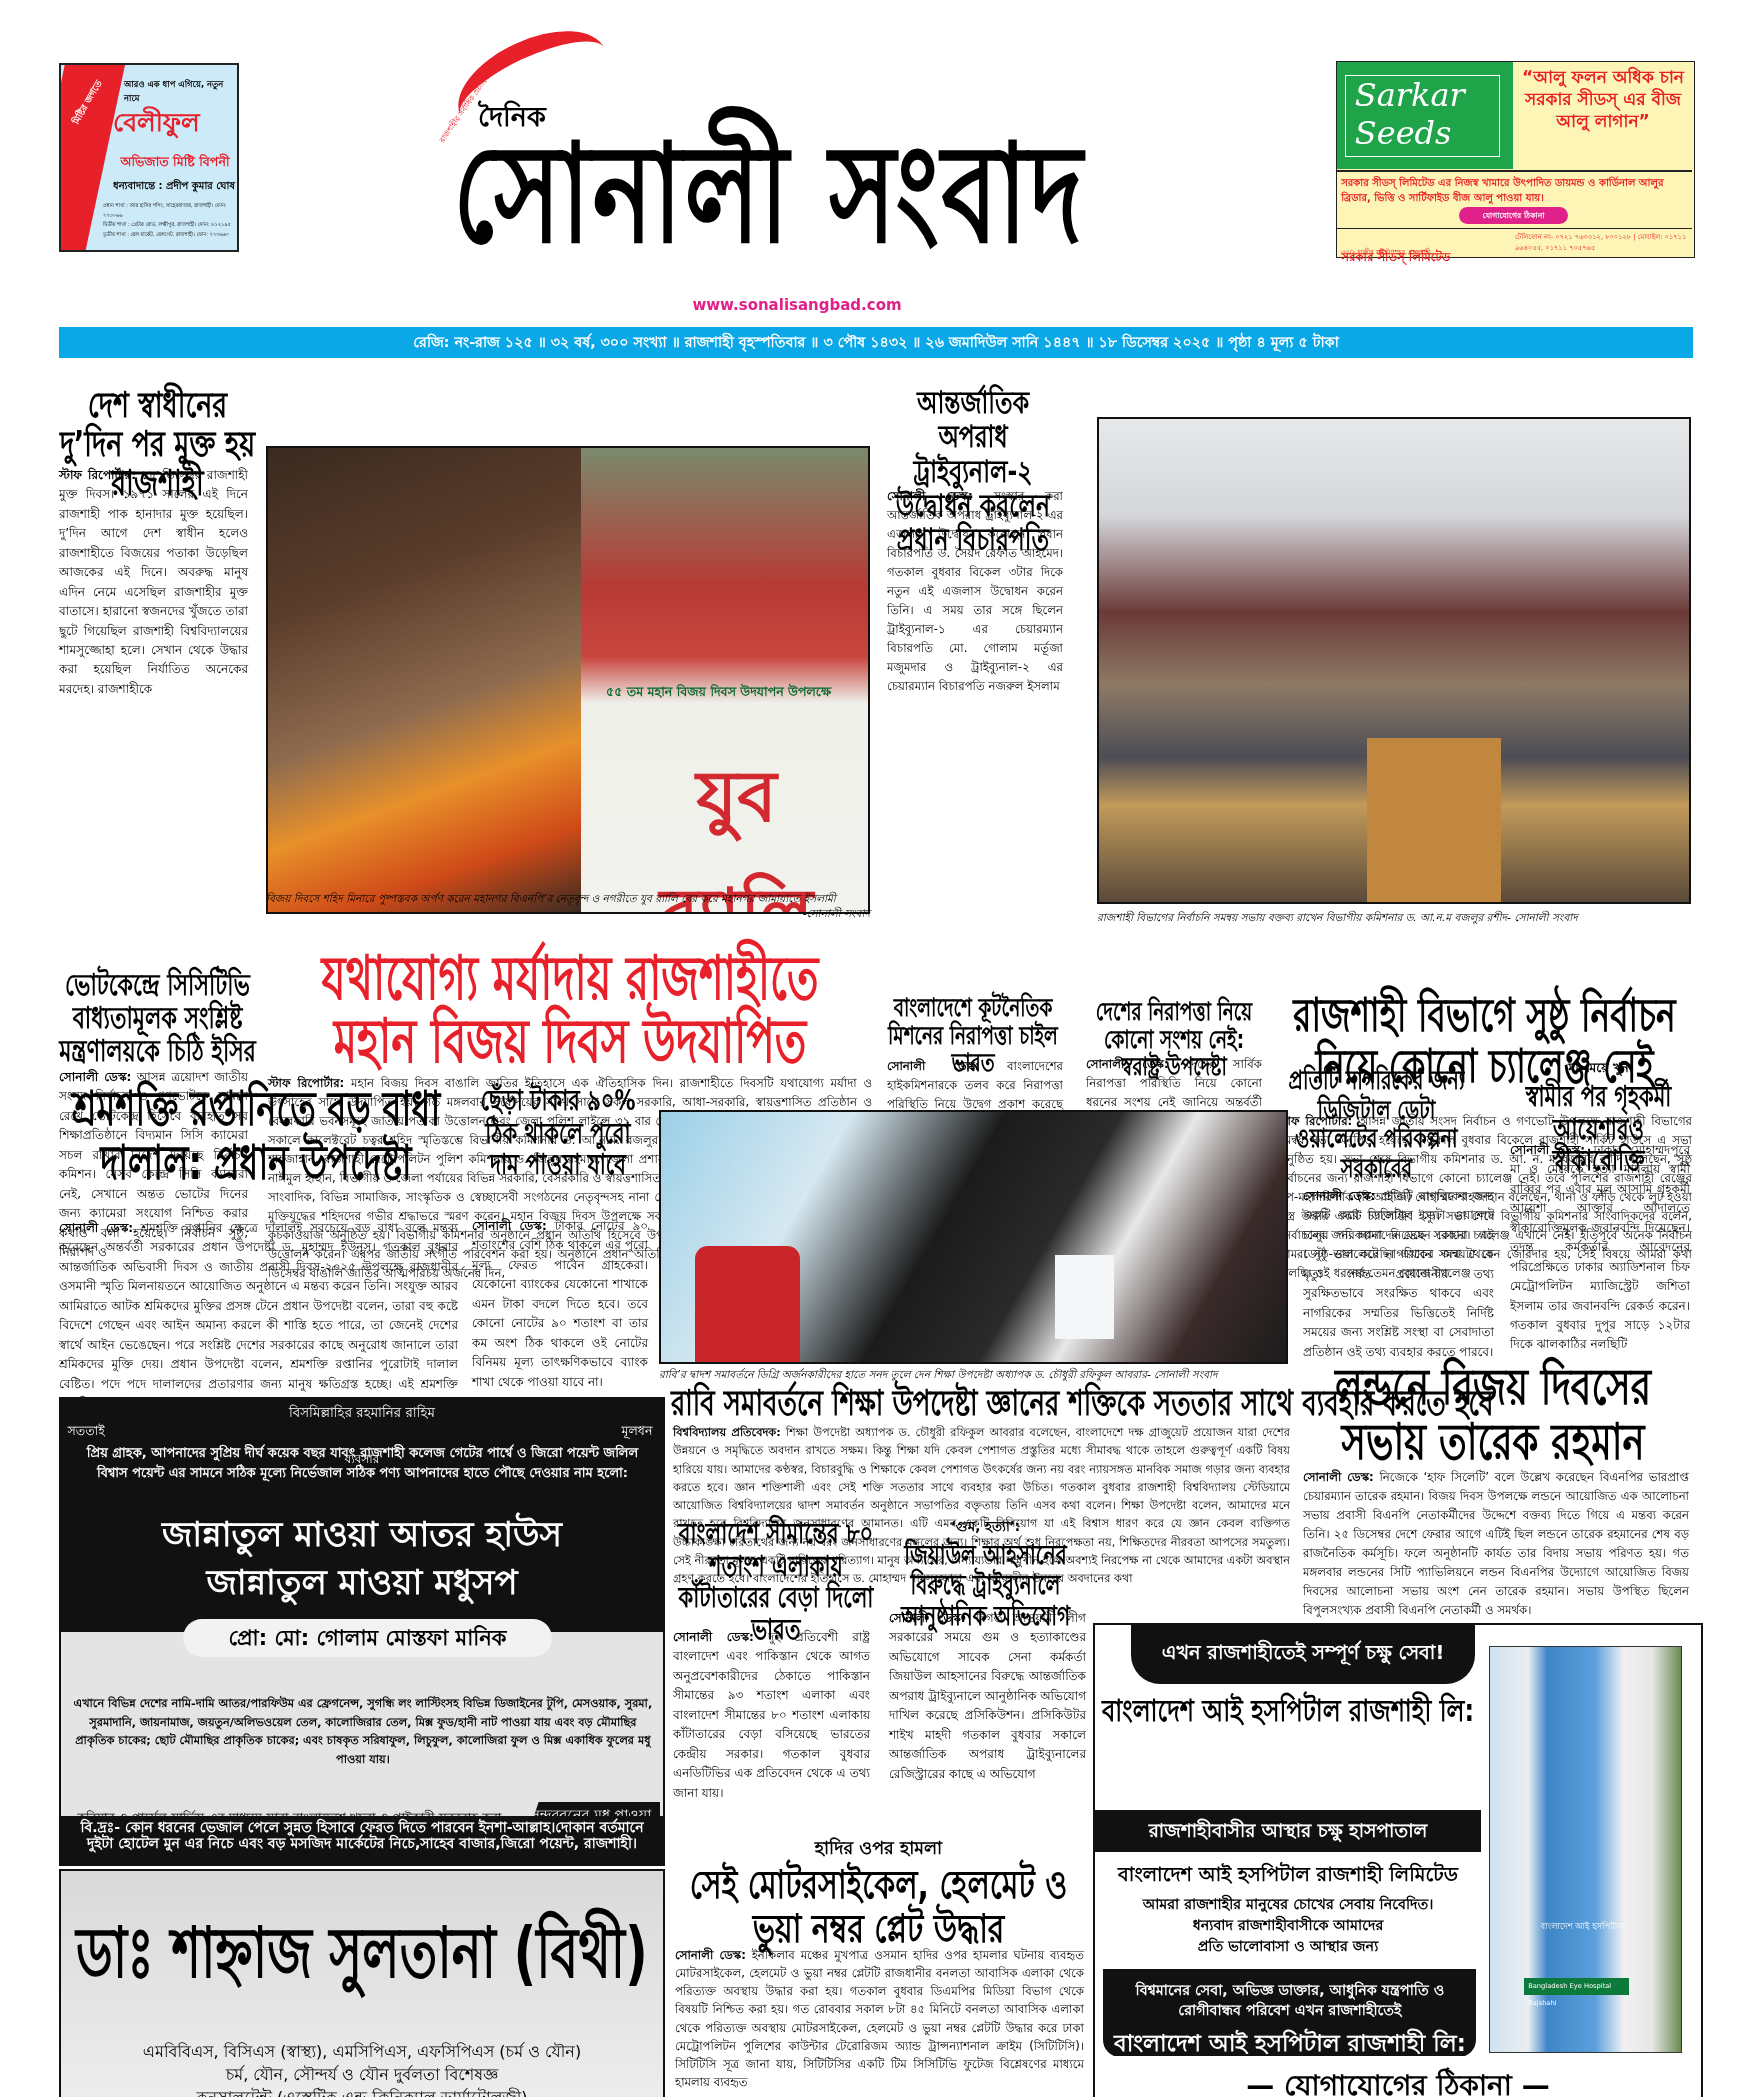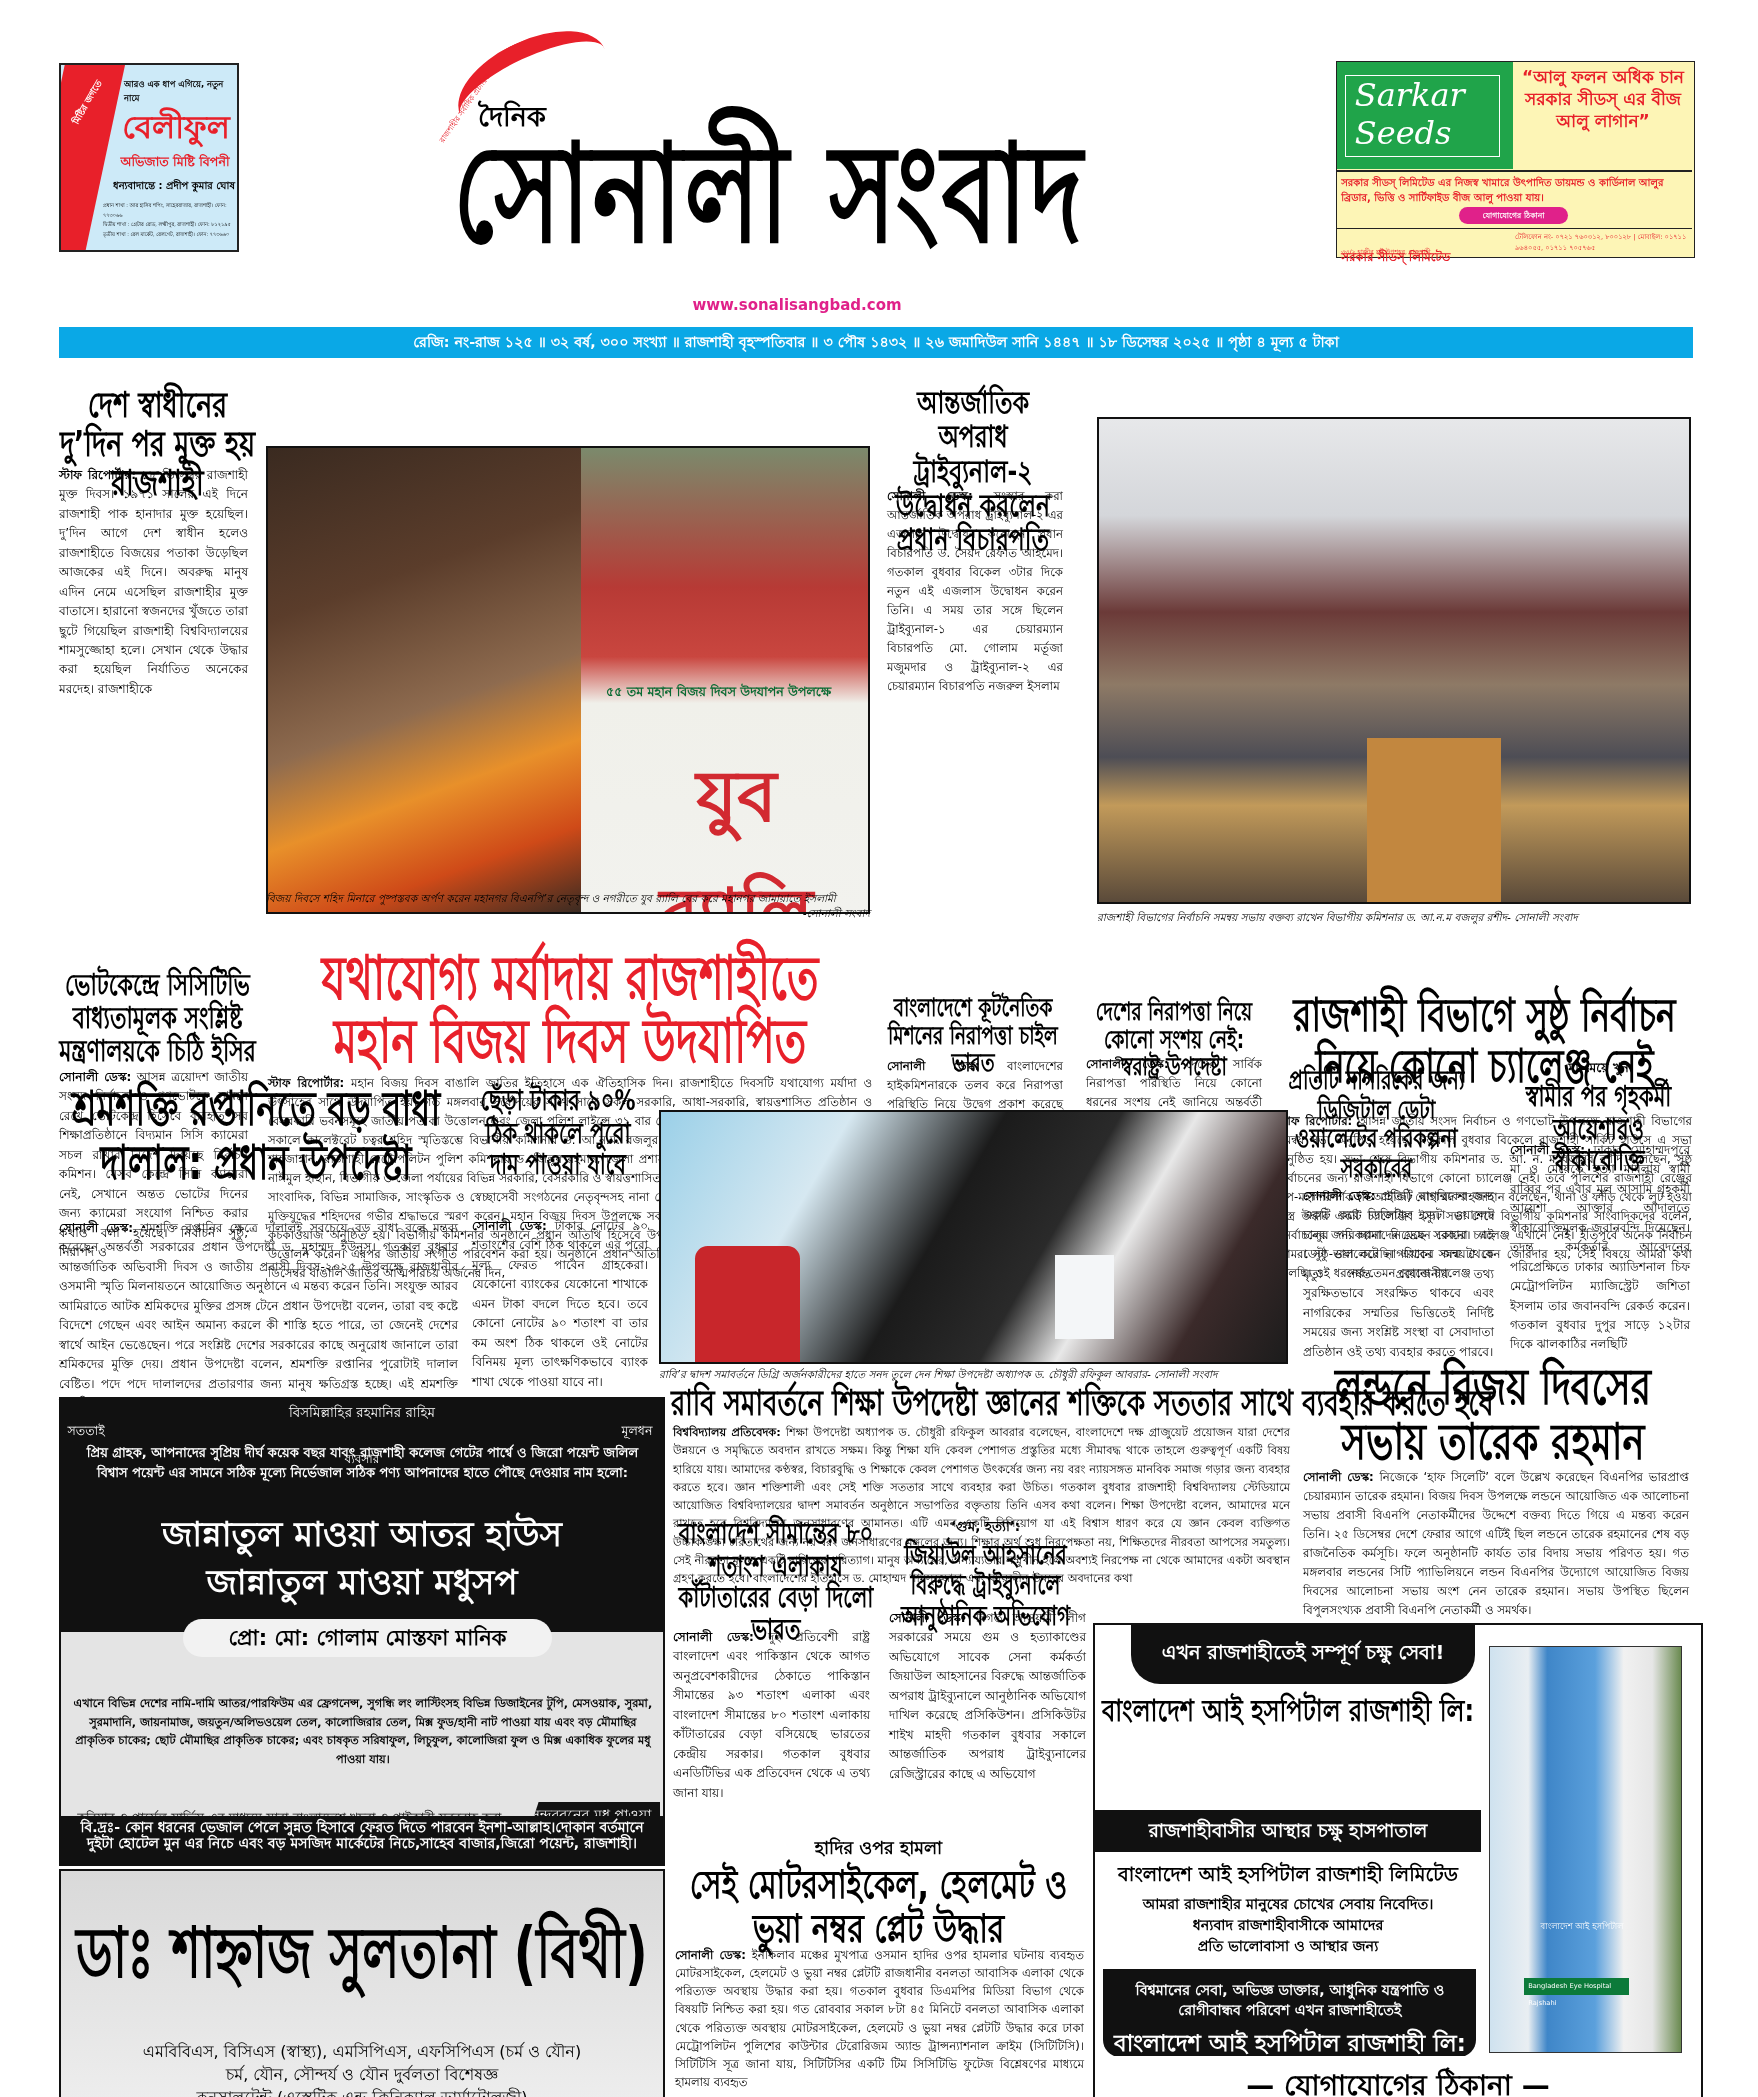--- a/index.html
+++ b/index.html
@@ -22,21 +22,21 @@
   #ad-right { left: 1336px; top: 61px; width: 359px; height: 197px; border: 1.7px solid #222; background: #fdf5b6; }
   #meta-bar { left: 59px; top: 327px; width: 1634px; height: 31px; background: #0aa8e6; color: #fff; font-size: 14.3px; line-height: 31px; text-align: center; font-weight: bold; }
 </style>
 </head>
 <body>
 
 <div id="ad-left" class="abs">
   <div class="redband"></div>
   <div class="abs" style="left:8.4px;top:11.7px;width:46px;color:#fff;font-size:9.2px;font-weight:bold;transform:rotate(-60deg);transform-origin:left top;white-space:nowrap;top:55px;">মিষ্টির জগতে</div>
   <div class="abs" style="left:63px;top:12.6px;width:109px;font-size:8.4px;font-weight:bold;">আরও এক ধাপ এগিয়ে, নতুন নামে</div>
-  <div class="abs" style="left:52px;top:38px;width:126px;font-size:31px;font-weight:bold;color:#e8202a;text-align:center;">বেলীফুল</div>
+  <div class="abs" style="left:52px;top:38px;width:126px;font-size:25px;font-weight:bold;color:#e8202a;text-align:left;">বেলীফুল</div>
   <div class="abs" style="left:50px;top:88px;width:128px;font-size:12.6px;font-weight:bold;color:#e8202a;text-align:center;">অভিজাত মিষ্টি বিপনী</div>
   <div class="abs" style="left:48px;top:113px;width:130px;font-size:10px;font-weight:bold;text-align:center;">ধন্যবাদান্তে : প্রদীপ কুমার ঘোষ</div>
   <div class="abs" style="left:42px;top:136px;width:136px;font-size:5px;line-height:1.9;">
     <div>প্রধান শাখা : আর হাসিব শপিং, সাহেববাজার, রাজশাহী। ফোন: ৭৭৩০৬৬</div>
     <div>দ্বিতীয় শাখা : গ্রেটার রোড, লক্ষ্মীপুর, রাজশাহী। ফোন: ৮১২১৯৫</div>
     <div>তৃতীয় শাখা : রেল মার্কেট, রেলগেট, রাজশাহী। ফোন: ৭৭৩৬৬০</div>
   </div>
 </div>
 
 <div class="abs" style="left:453px;top:40px;width:159px;height:84px;border-top:17px solid #e8202a;border-radius:60% 60% 0 0;transform:rotate(-25deg);"></div>

